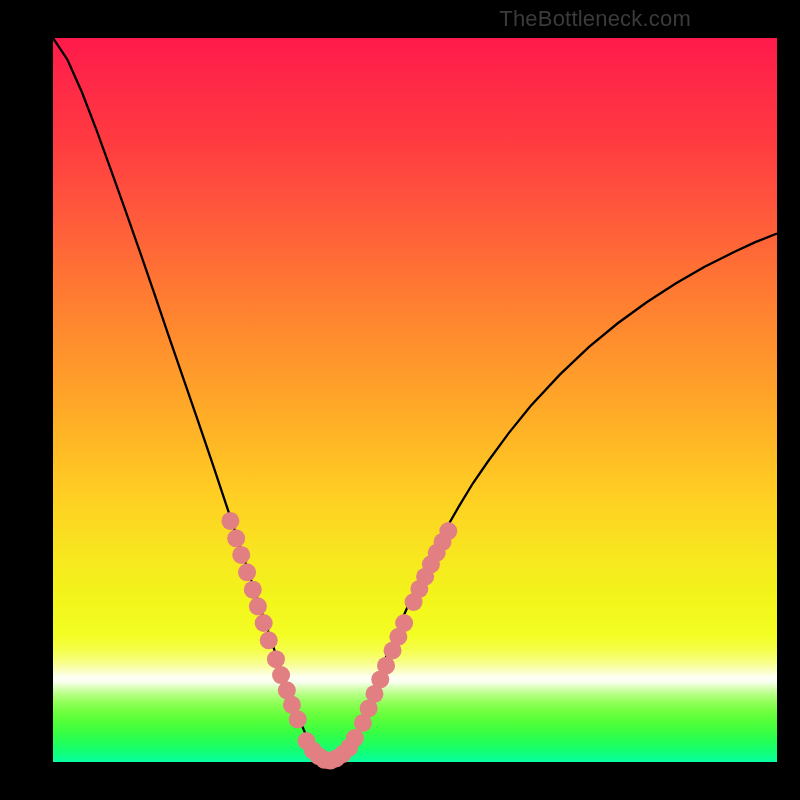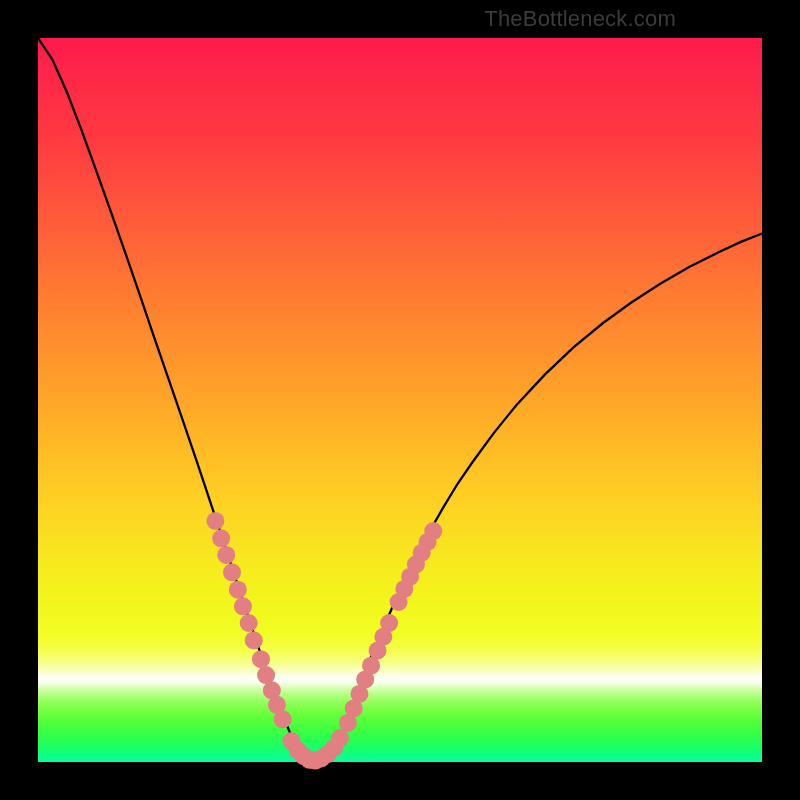--- a/index.html
+++ b/index.html
@@ -5,21 +5,21 @@
   html, body {
     margin: 0;
     padding: 0;
     width: 800px;
     height: 800px;
     background: #000;
     font-family: Arial, Helvetica, sans-serif;
   }
   .frame {
     position: absolute;
-    left: 0;
+    left: 15px;
     top: 0;
     width: 688px;
     height: 800px;
     background: #000;
   }
   .plot-area {
     position: absolute;
     left: 38px;
     top: 38px;
     width: 724px;

